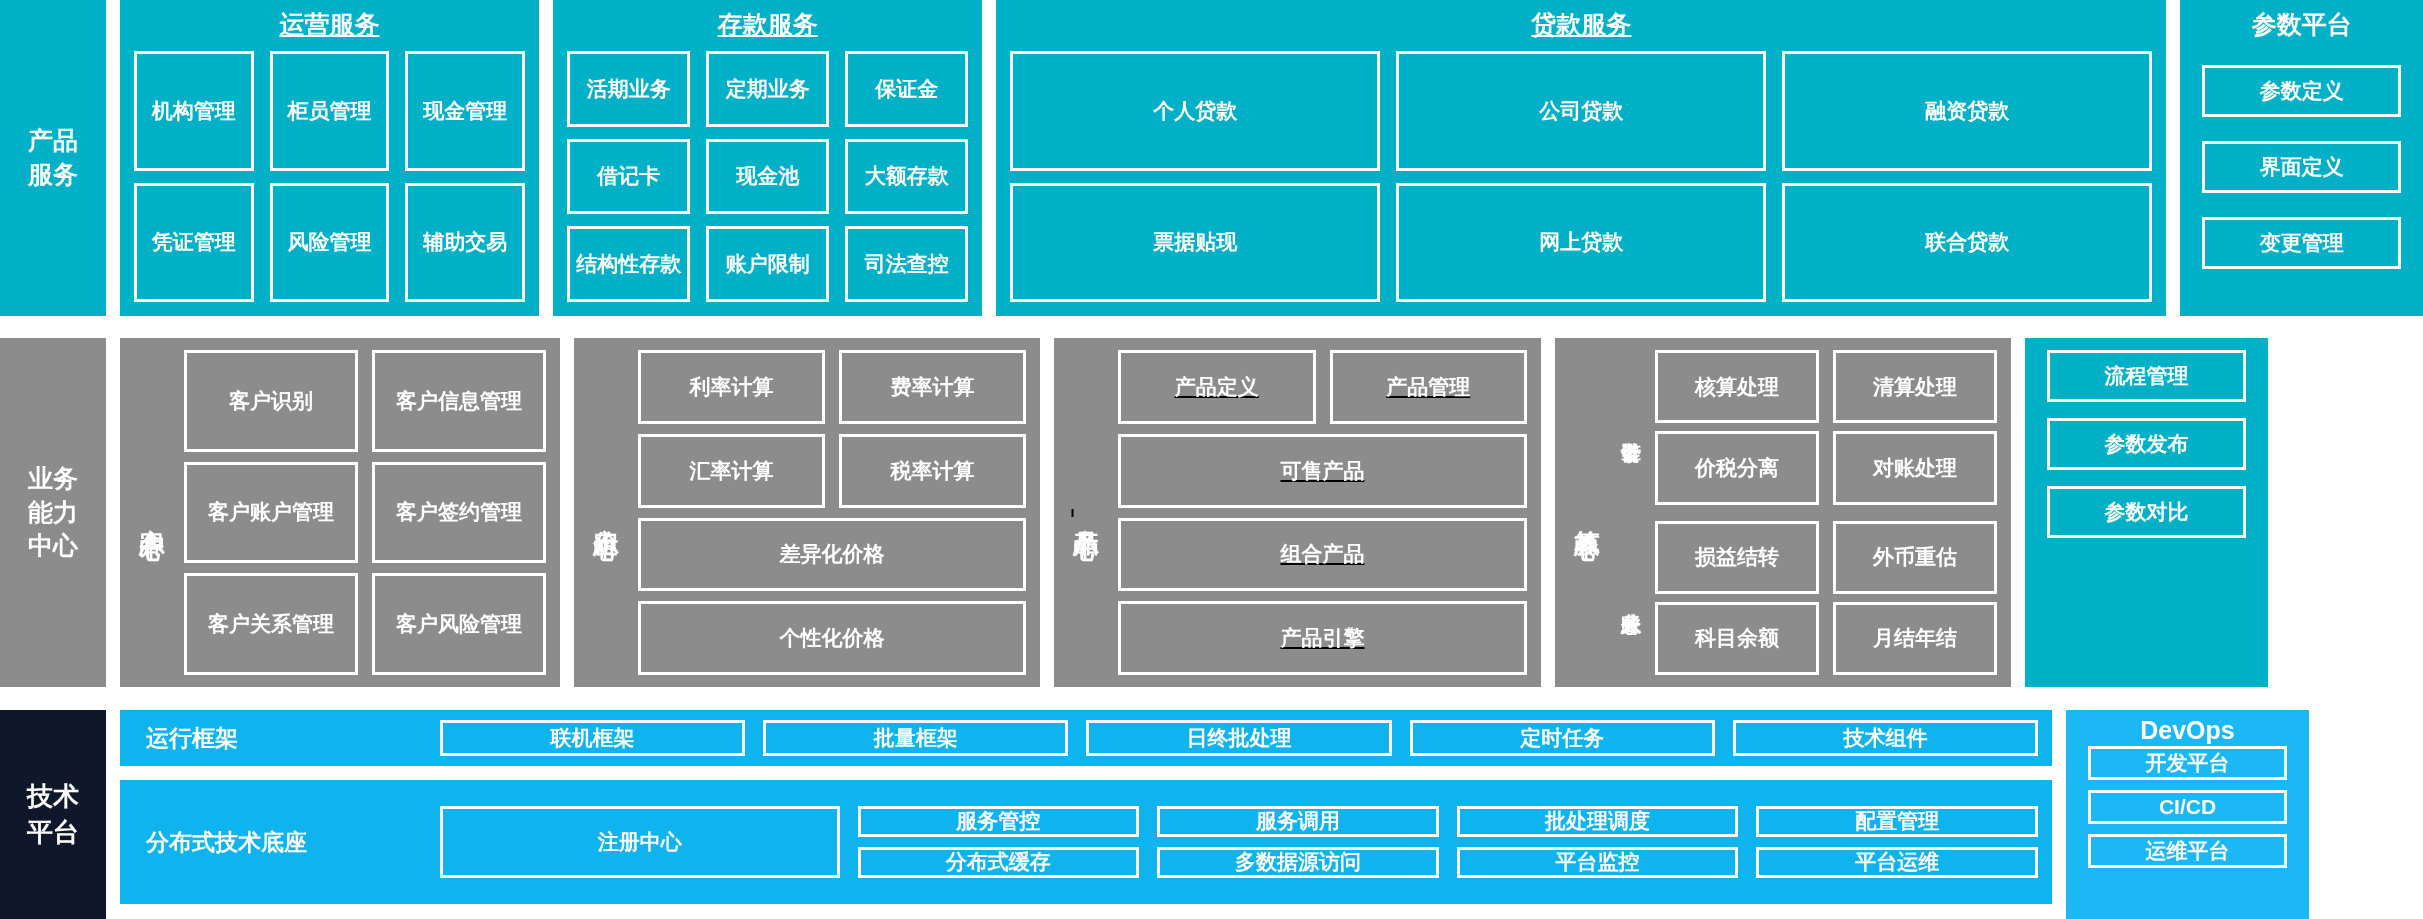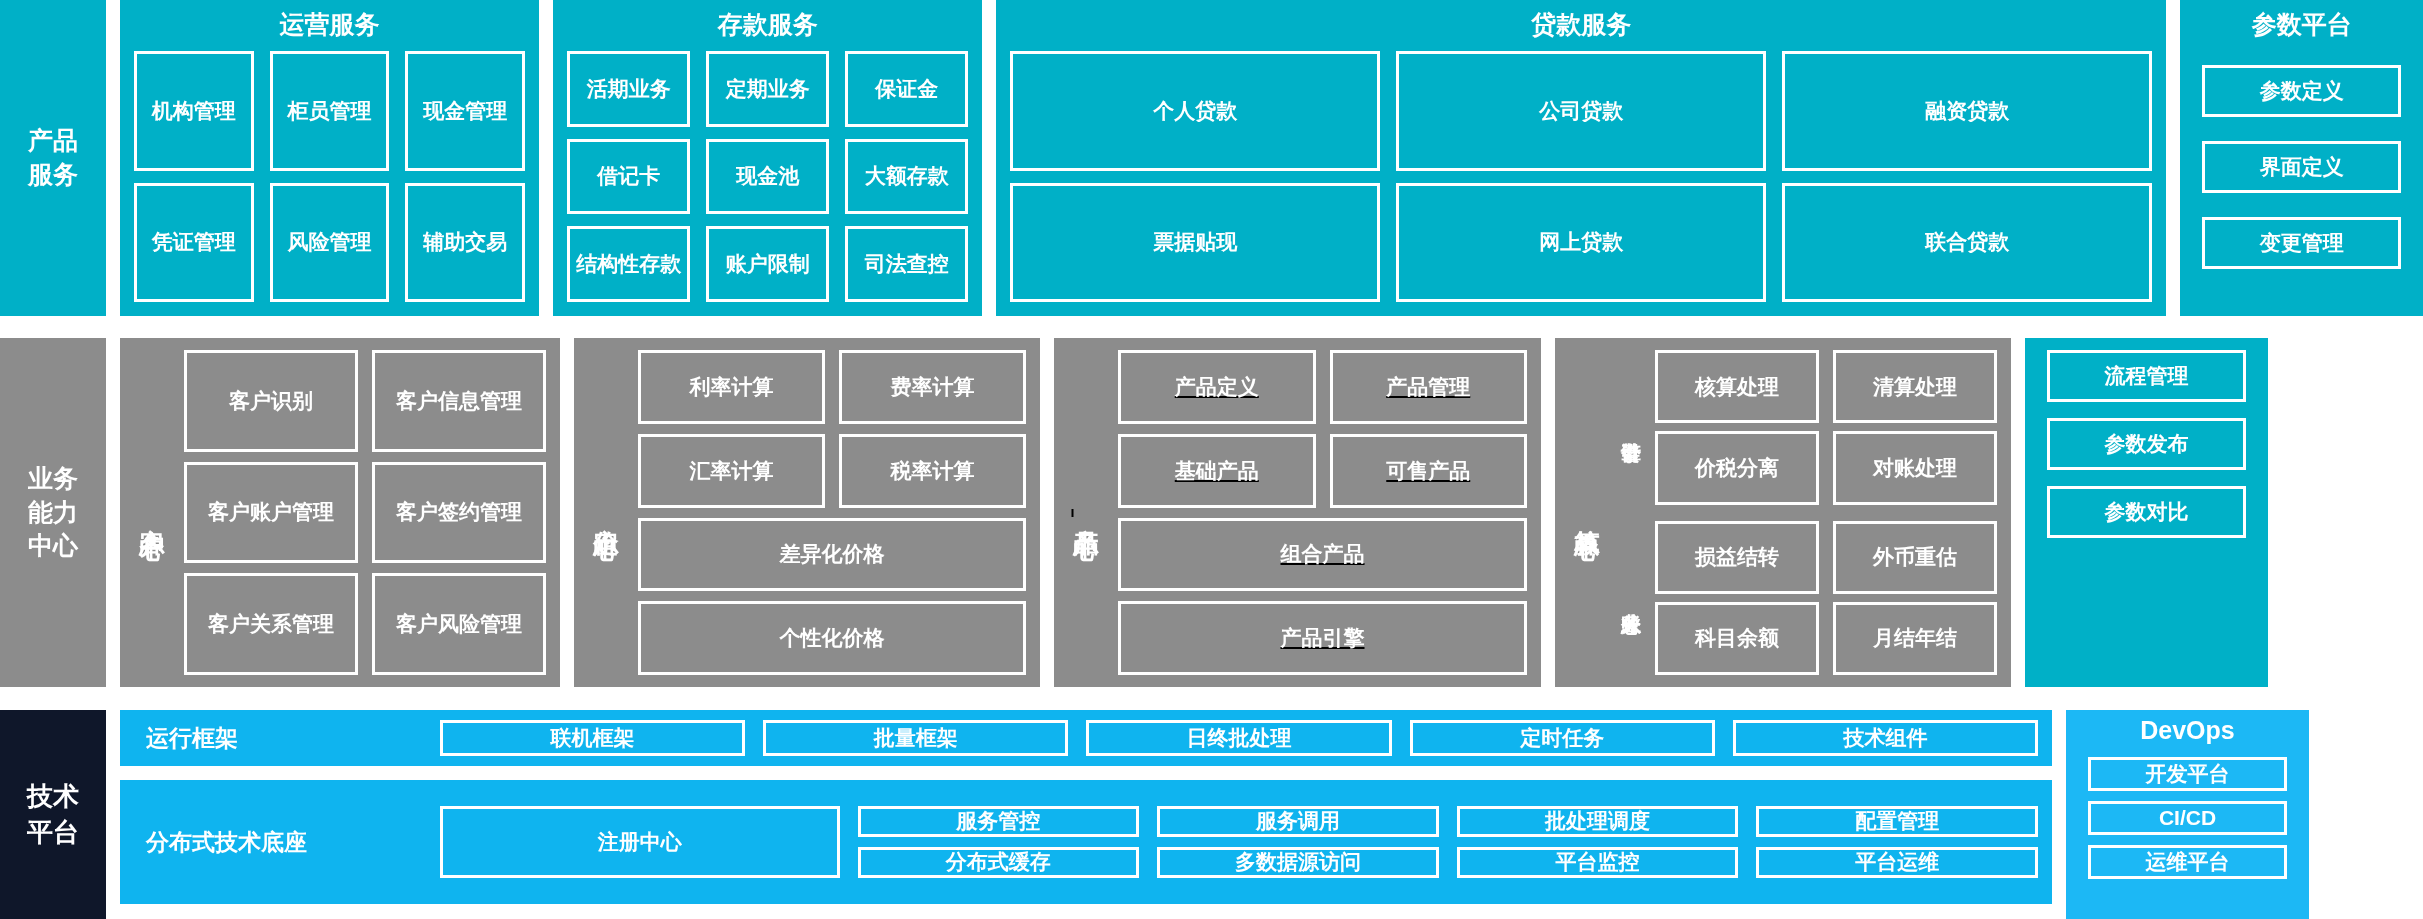--- a/index.html
+++ b/index.html
@@ -78,21 +78,21 @@
     line-height: 1.35;
     box-sizing: border-box;
   }
   .svc-group {
     background: #00B0C7;
     display: flex;
     flex-direction: column;
     box-sizing: border-box;
     padding: 8px 14px 14px 14px;
   }
-  .svc-group > .band-title { font-size: 25px; margin-bottom: 10px; }
+  .svc-group > .band-title { font-size: 25px; margin-bottom: 10px; text-decoration: underline; }
   .svc-rows { display: flex; flex-direction: column; gap: 12px; flex: 1; border-radius: 19px; }
   .svc-line { display: flex; gap: 16px; flex: 1; }
   .svc-line > .chip { flex: 1; font-size: 21px; }
 
   .g-ops   { width: 420px; }
   .g-dep   { width: 430px; }
   .g-loan  { width: 1170px; flex: 0 0 auto; }
 
   
   .r1-param {
@@ -228,21 +228,21 @@
   
   .r3-devops {
     width: 243px;
     background: #1CB8F5;
     display: flex;
     flex-direction: column;
     align-items: center;
     padding: 6px 22px 8px 22px;
     box-sizing: border-box;
   }
-  .devops-title { font-size: 25px; color: #fff; font-weight: bold; margin-bottom: 12px; }
+  .devops-title { font-size: 25px; color: #fff; font-weight: bold; margin-bottom: 1px; }
   .devops-chip {
     width: 100%;
     height: 34px;
     font-size: 21px;
     margin-bottom: 10px;
   }
 </style>
 </head>
 <body>
 
@@ -367,21 +367,20 @@
     </div>
 
     <div class="ctr c-prod">
       <div class="vlabel">产品中心</div>
       <div class="ctr-body">
         <div class="ctr-line">
           <div class="chip">产品定义</div>
           <div class="chip">产品管理</div>
         </div>
         <div class="ctr-line">
-          <div class="chip">基础产品</div>
           <div class="chip">可售产品</div>
         </div>
         <div class="ctr-line">
           <div class="chip">组合产品</div>
         </div>
         <div class="ctr-line">
           <div class="chip">产品引擎</div>
         </div>
       </div>
     </div>

